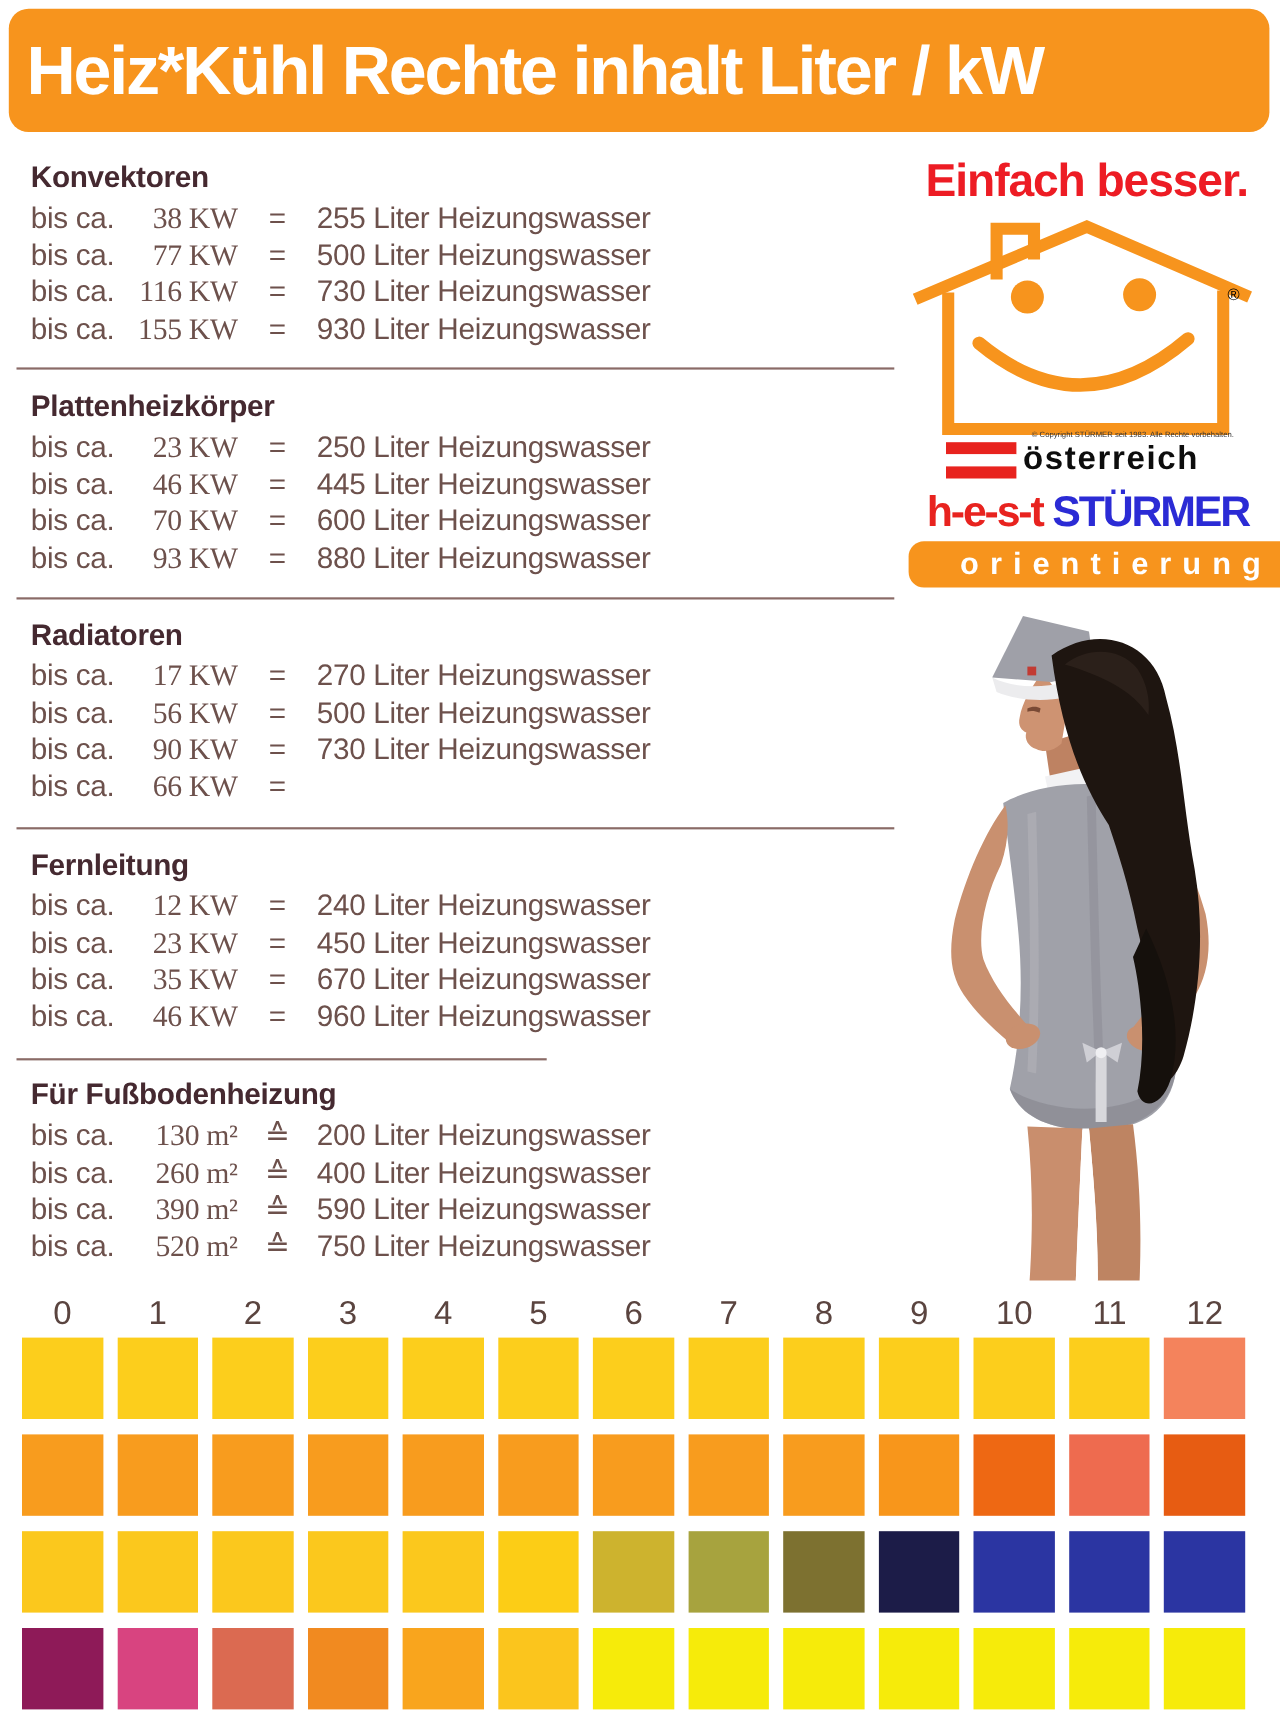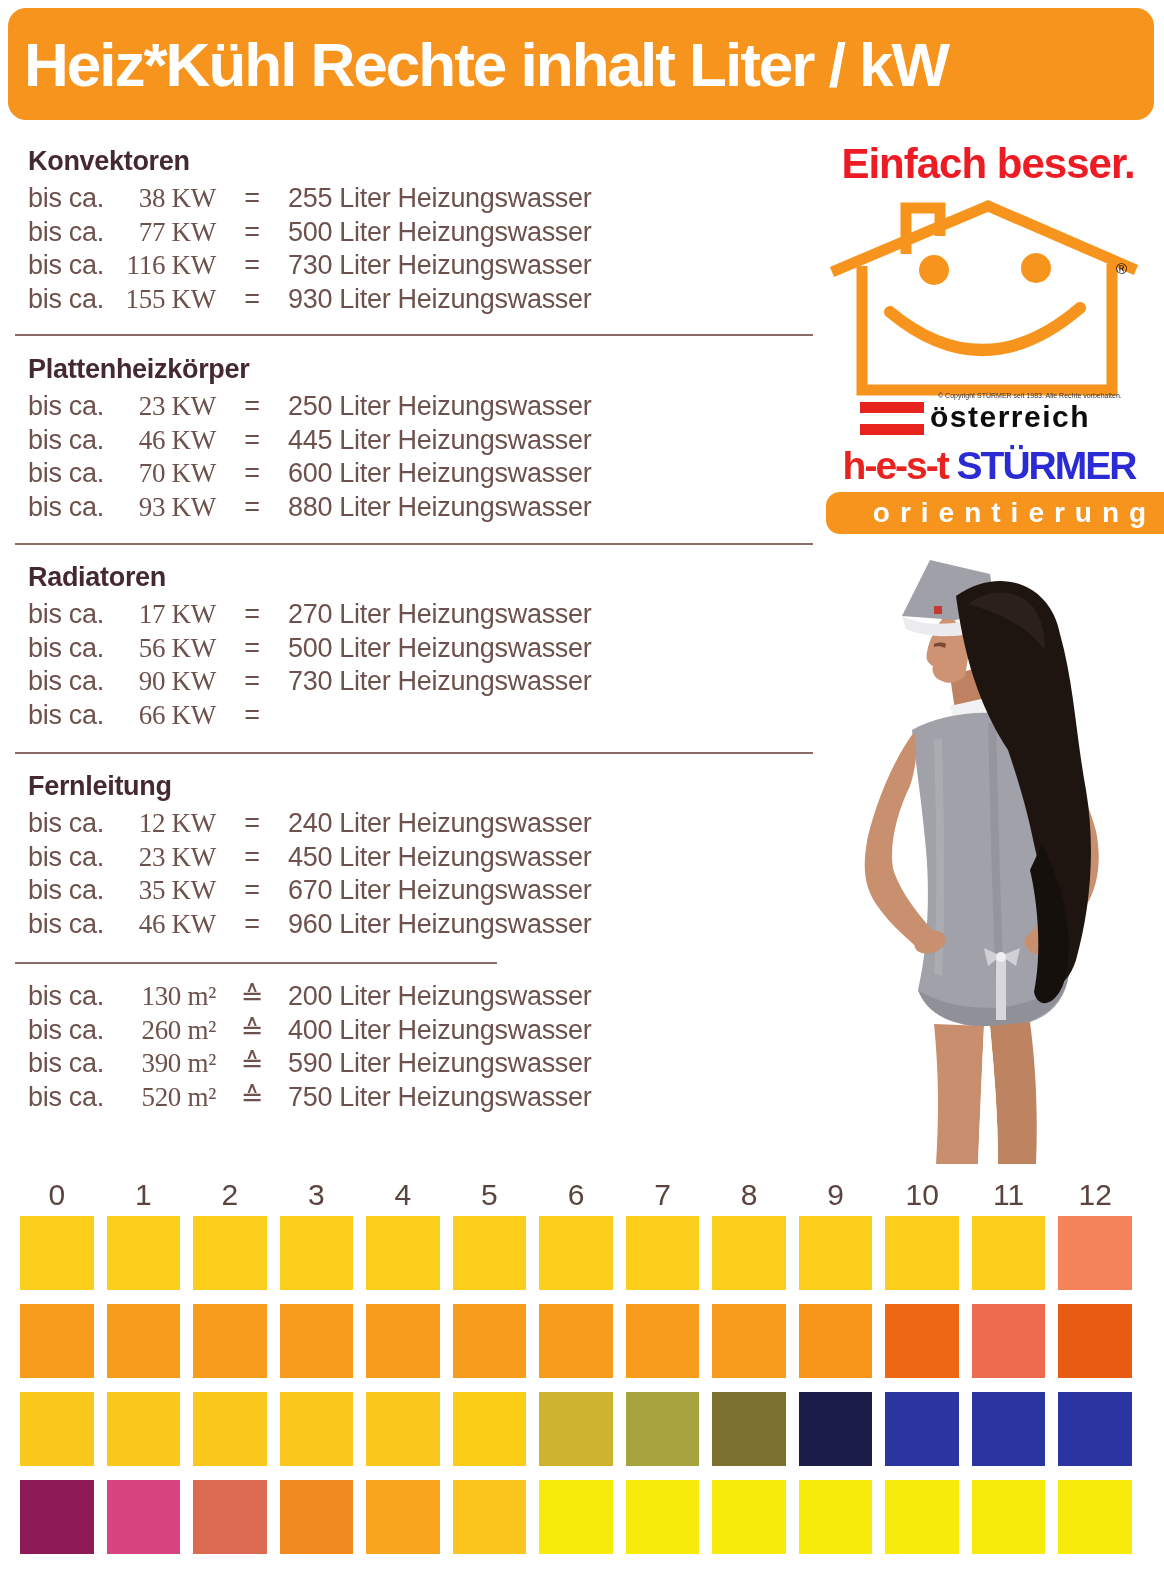--- a/index.html
+++ b/index.html
@@ -163,20 +163,21 @@
     <div class="row">
         <span class="c1">bis ca.</span>
         <span class="c2">46 KW</span>
         <span class="c3">=</span>
         <span class="c4">960 Liter Heizungswasser</span>
       </div>
   </div>
   <div class="divider" style="top:962px;width:482px"></div>
 
   <div class="sec" style="top:980px">
+    <h2>Für Fußbodenheizung</h2>
     <div class="row">
         <span class="c1">bis ca.</span>
         <span class="c2">130 m²</span>
         <span class="c3">≙</span>
         <span class="c4">200 Liter Heizungswasser</span>
       </div>
     <div class="row">
         <span class="c1">bis ca.</span>
         <span class="c2">260 m²</span>
         <span class="c3">≙</span>

